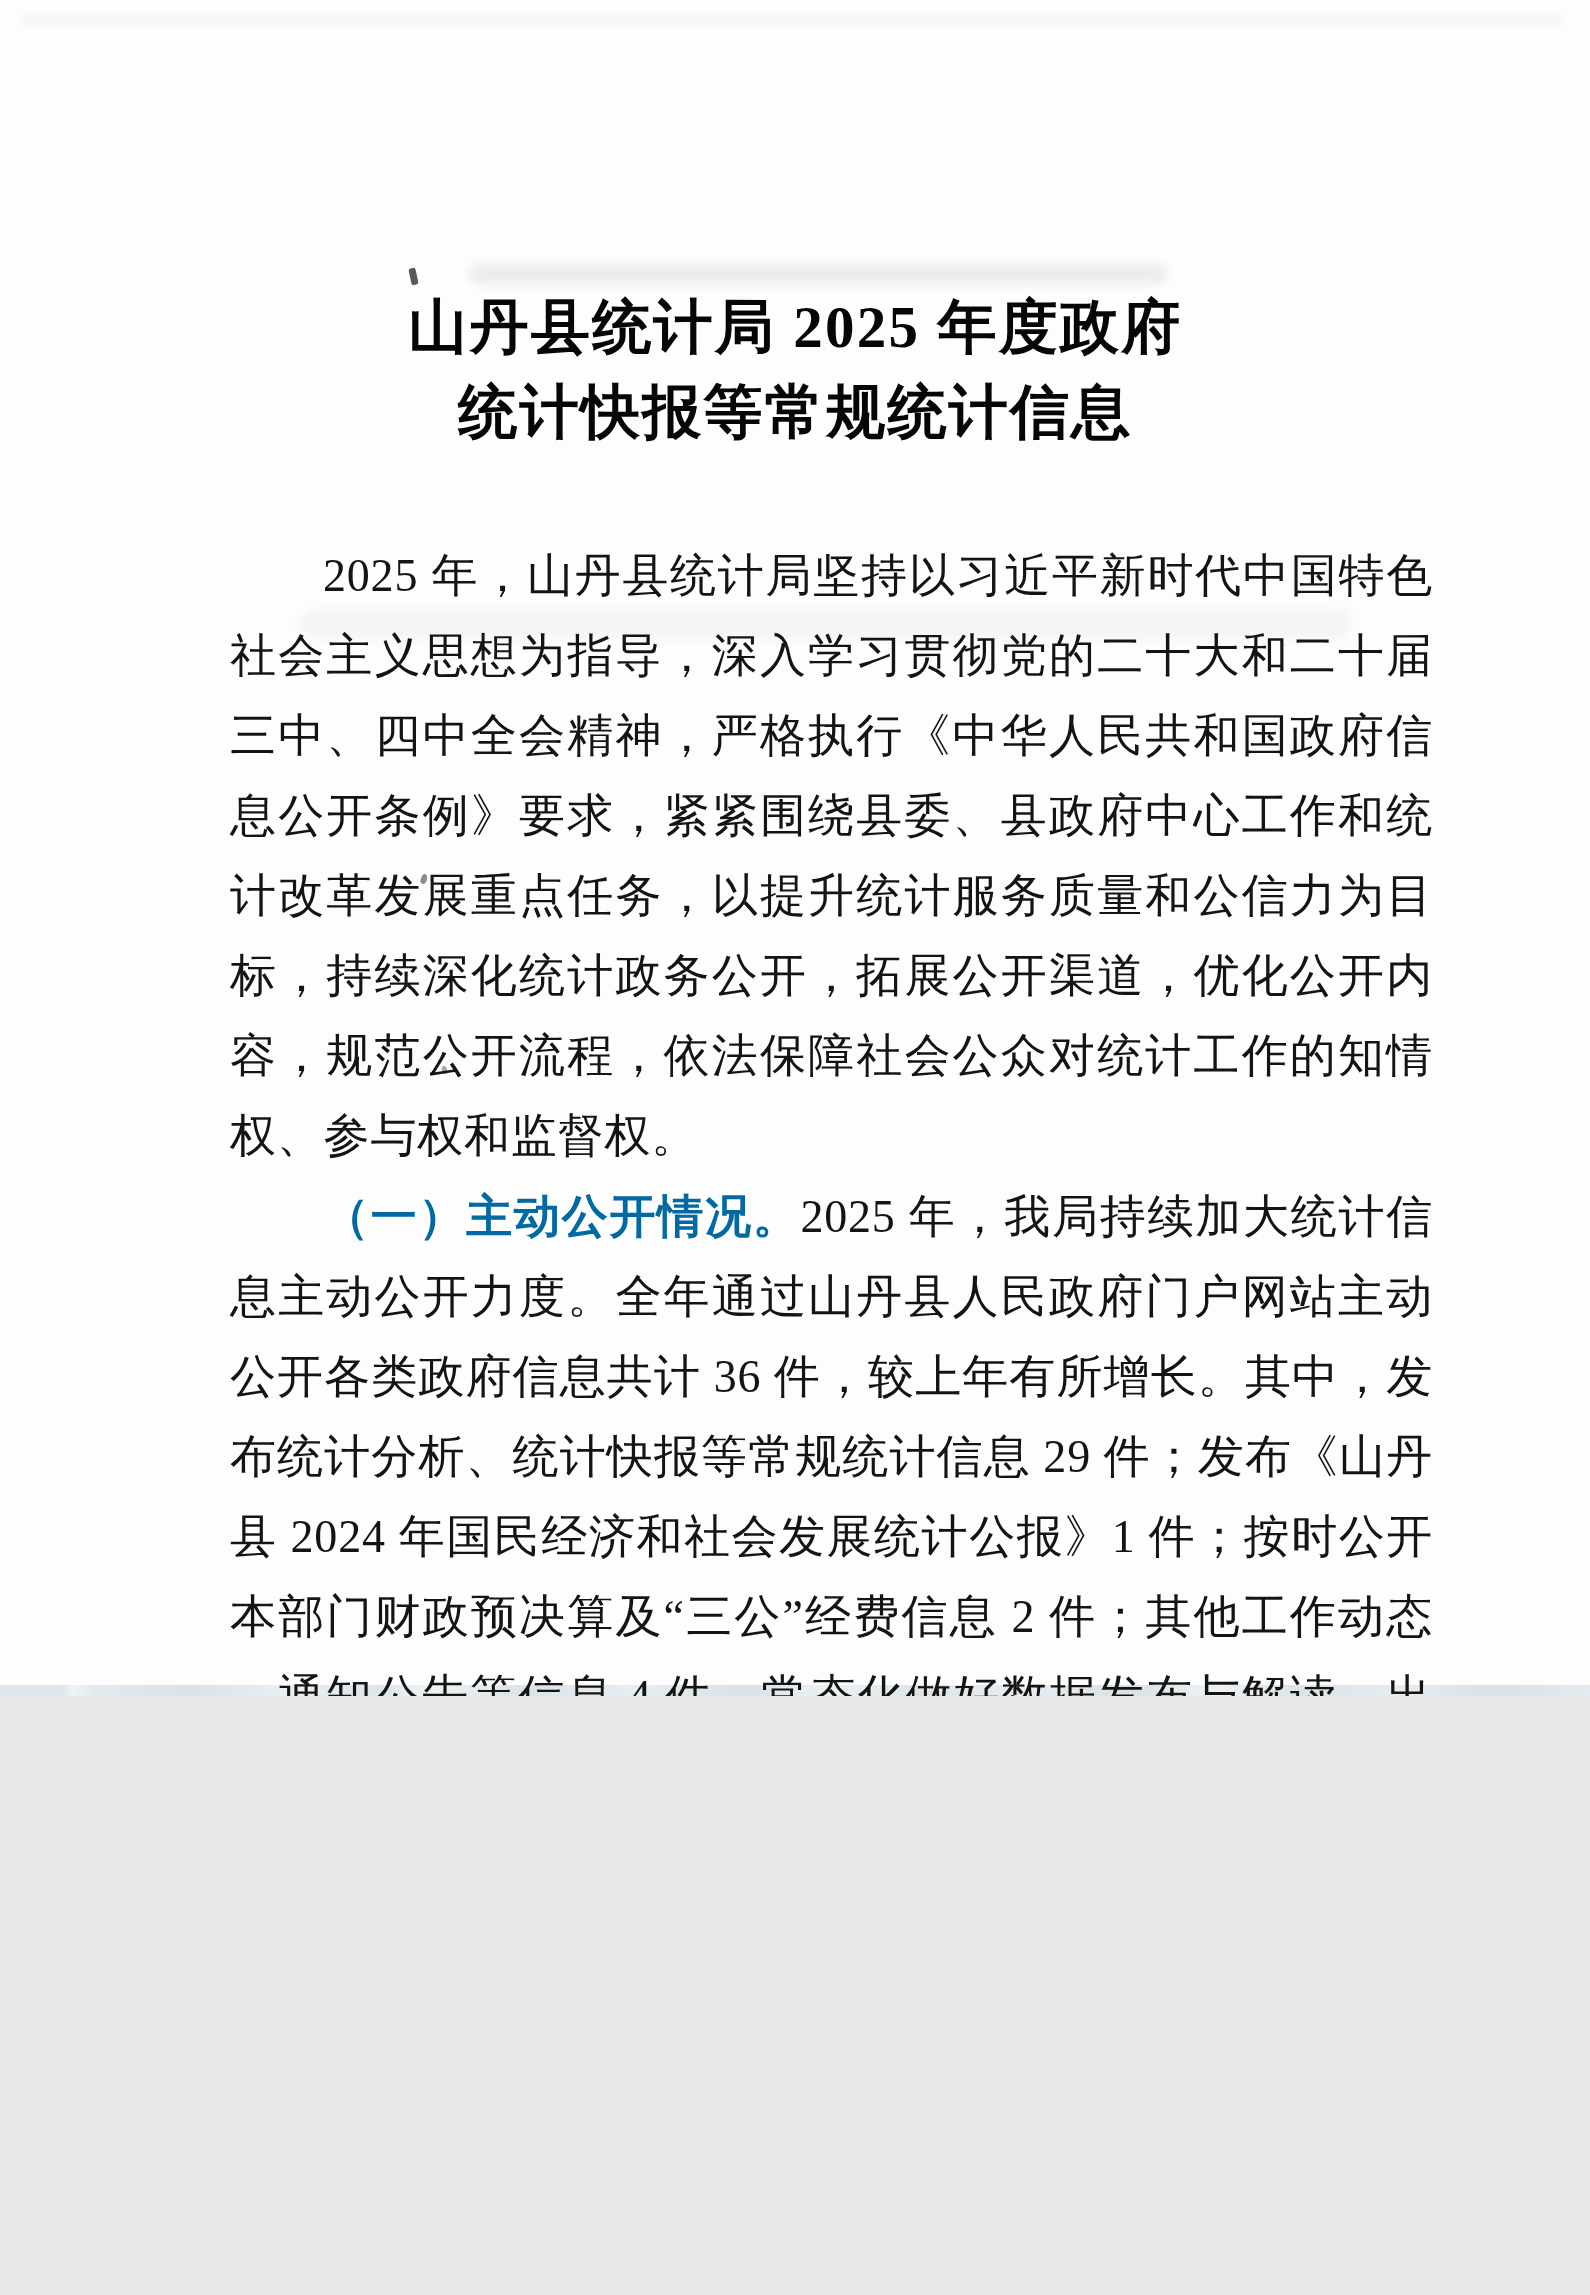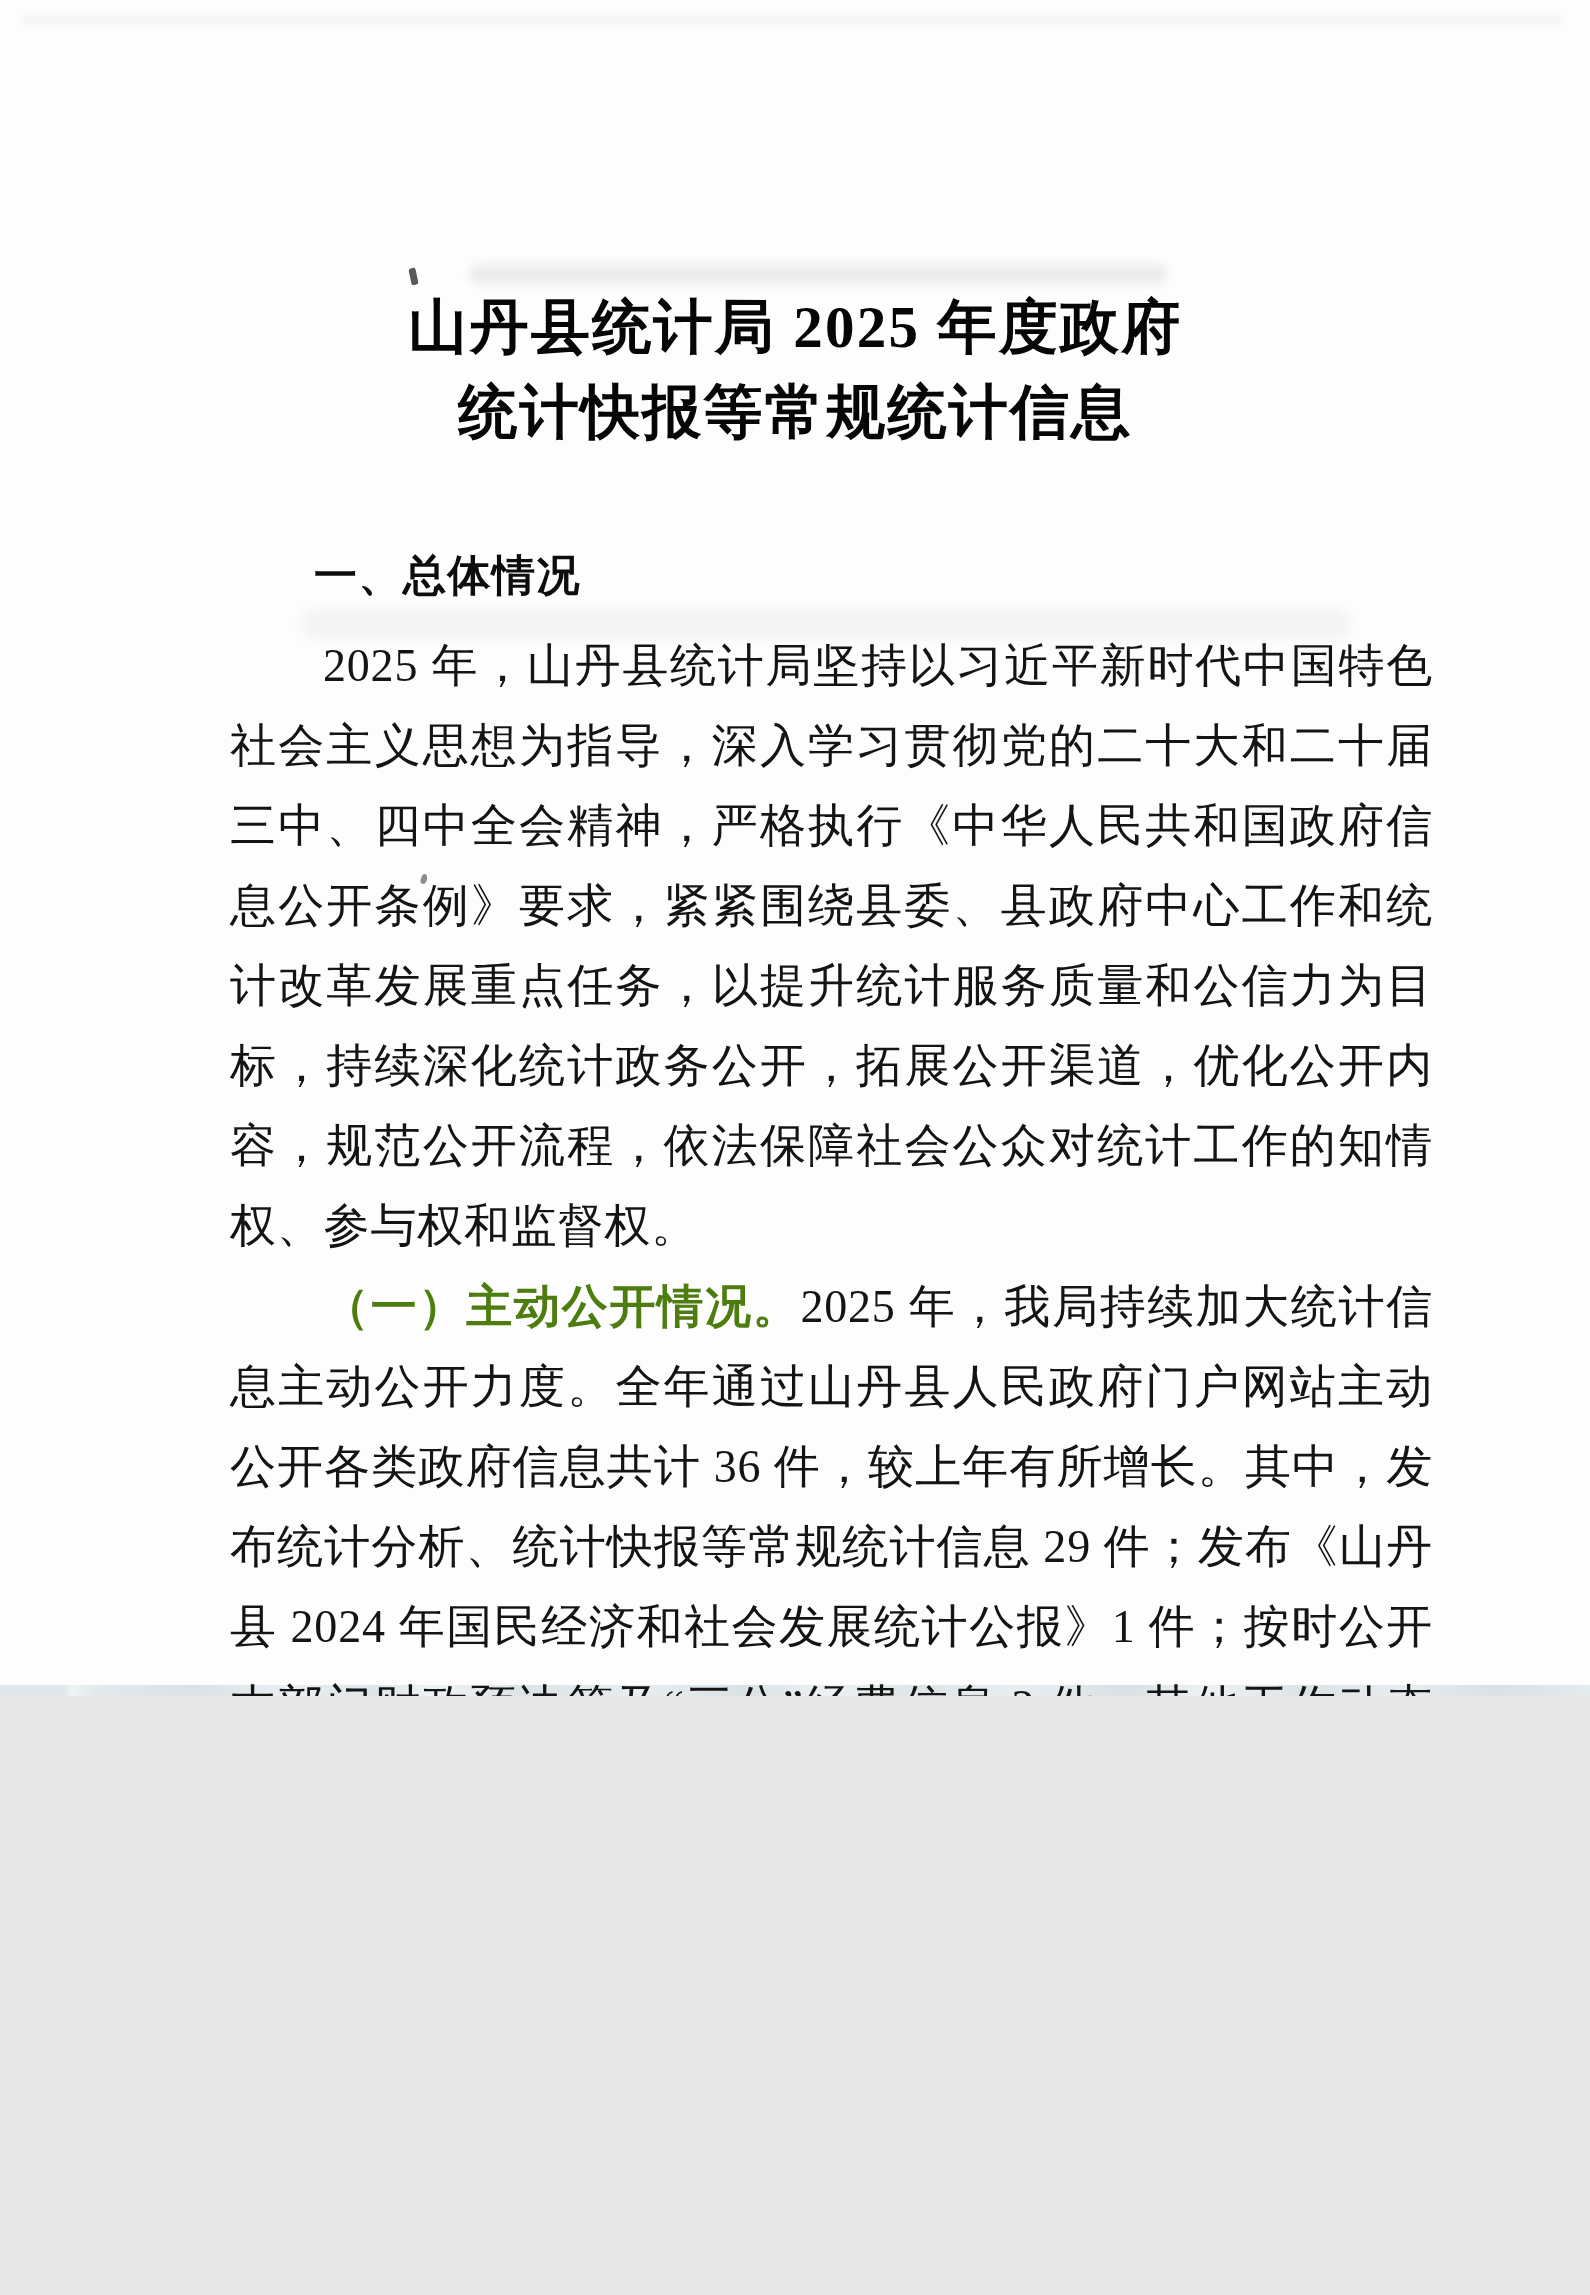--- a/index.html
+++ b/index.html
@@ -57,21 +57,21 @@
     line-height: 80px;
     letter-spacing: 0.8px;
     text-align: justify;
     text-indent: 93px;
     word-break: break-all;
     line-break: anywhere;
     color: #141414;
   }
   .bold-lead {
     font-weight: 700;
-    color: #4d7c0f;
+    color: #0369a1;
   }
   
   .art { position: absolute; pointer-events: none; }
   .art-top-band {
     top: 13.7px; left: 23px; right: 30.5px; height: 12.2px;
     background: #f3f3f3; opacity: 0.75; filter: blur(2.3px);
   }
   .art-title-ghost {
     top: 264px; left: 469px; width: 698px; height: 20px;
     background: #dedede; opacity: 0.55; filter: blur(4.6px);
@@ -137,21 +137,20 @@
   <div class="art art-left-mark"></div>
   <div class="art art-bottom-bar"></div>
 
   <div class="title-block">
     <div class="title-line">山丹县统计局 2025 年度政府</div>
     <div class="title-line">统计快报等常规统计信息</div>
   </div>
 
   <div class="content">
 
-    <h2 class="section-heading">一、总体情况</h2>
 
     <p class="body-paragraph">2025 年，山丹县统计局坚持以习近平新时代中国特色社会主义思想为指导，深入学习贯彻党的二十大和二十届三中、四中全会精神，严格执行《中华人民共和国政府信息公开条例》要求，紧紧围绕县委、县政府中心工作和统计改革发展重点任务，以提升统计服务质量和公信力为目标，持续深化统计政务公开，拓展公开渠道，优化公开内容，规范公开流程，依法保障社会公众对统计工作的知情权、参与权和监督权。</p>
 
     <p class="body-paragraph"><span class="bold-lead">（一）主动公开情况。</span><span>2025 年，我局持续加大统计信息主动公开力度。全年通过山丹县人民政府门户网站主动公开各类政府信息共计 36 件，较上年有所增长。其中，发布统计分析、统计快报等常规统计信息 29 件；发布《山丹县 2024 年国民经济和社会发展统计公报》1 件；按时公开本部门财政预决算及“三公”经费信息 2 件；其他工作动态、通知公告等信息 4 件。常态化做好数据发布与解读，出版印发《山丹县统计年鉴（2024 年）》。全年累计接受社会公众电话及现场咨询约 80 人次，内容主要涉及全县主要经济指标、城乡居民收支、人口就业、统计数据查询及统计方法咨询。</span></p>
 
   </div>
 
 </div>
 
 

